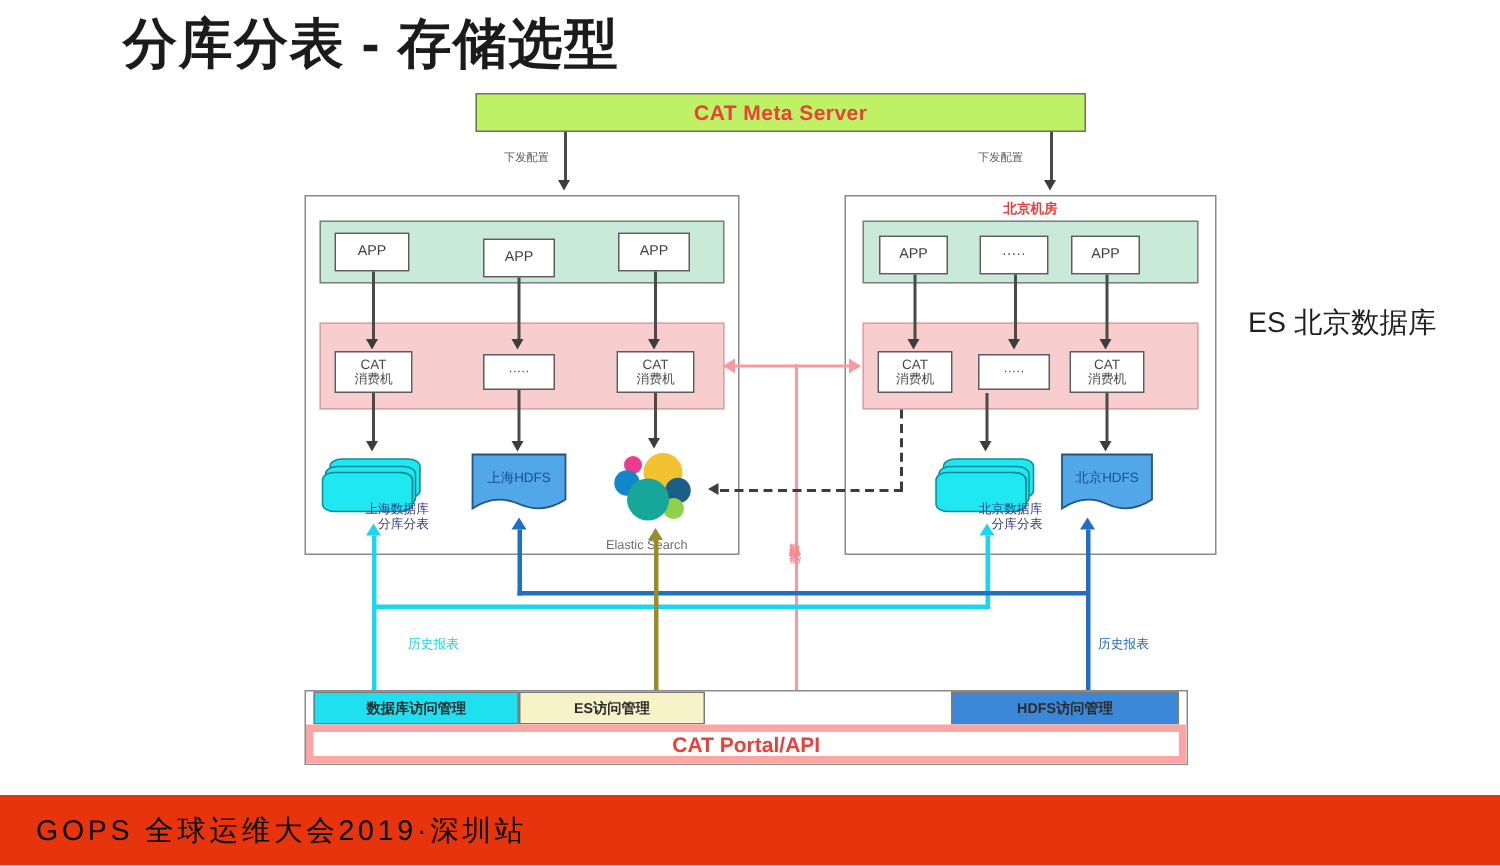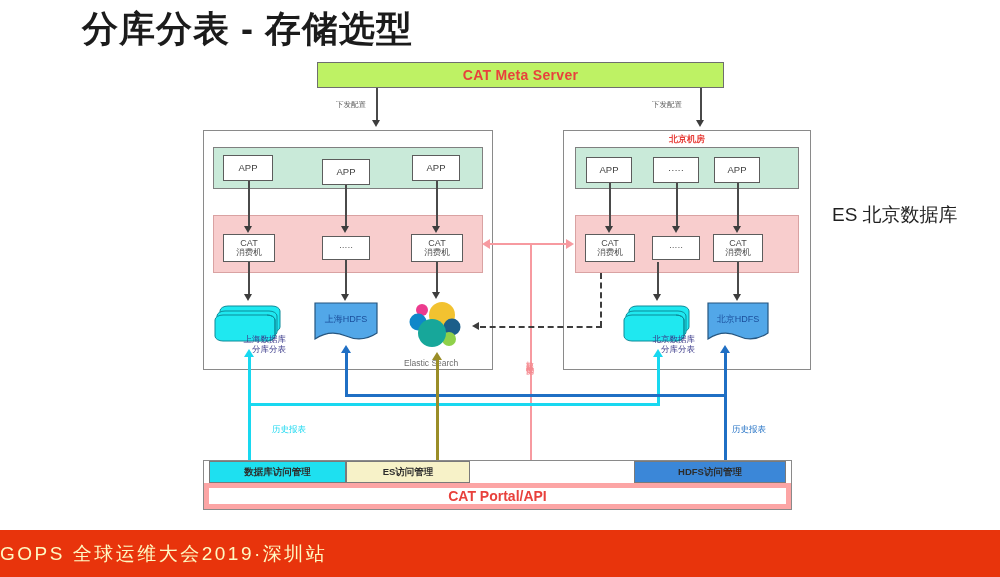--- a/index.html
+++ b/index.html
@@ -124,21 +124,21 @@
     left:832px; top:202px; font-size:19px; color:#1f1f1f; white-space:nowrap;
   }
 
   
   #footer {
     left:0; top:530px; width:1000px; height:47px;
     background:#e8340c;
     display:flex; align-items:center;
   }
   #footer-text {
-    color:#fef9c3; font-size:19px; letter-spacing:2.5px; font-weight:500;
+    margin-left:24px; color:#000000; font-size:19px; letter-spacing:2.5px; font-weight:500;
   }
 </style>
 </head>
 <body>
 
 <div id="stage">
 
   <div class="abs" id="slide-title">分库分表 - 存储选型</div>
 
   <div class="abs wbox meta-server">CAT Meta Server</div>

